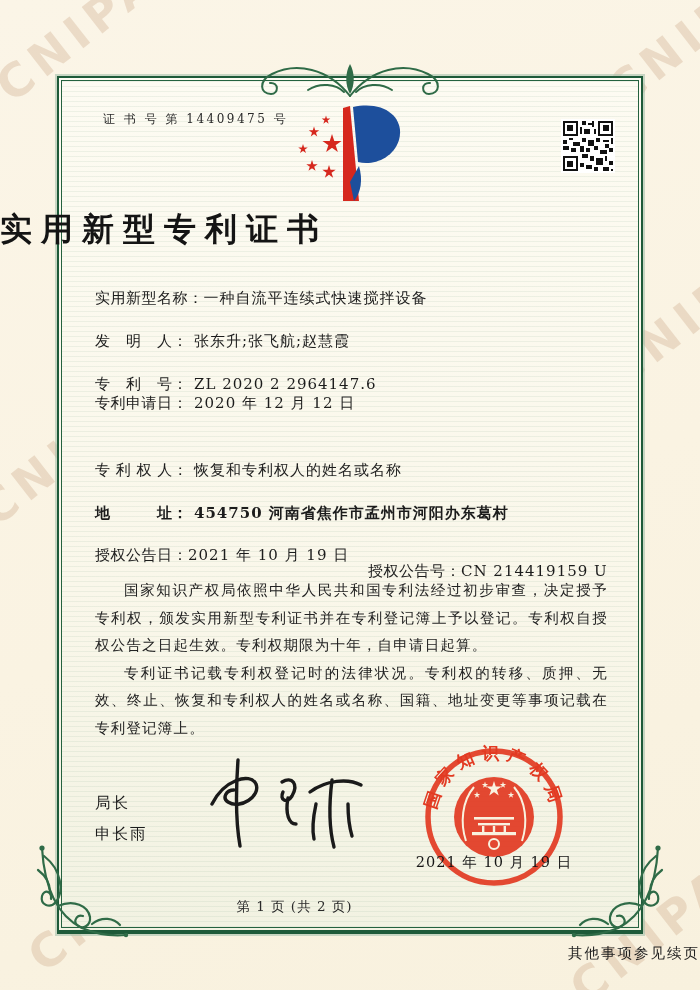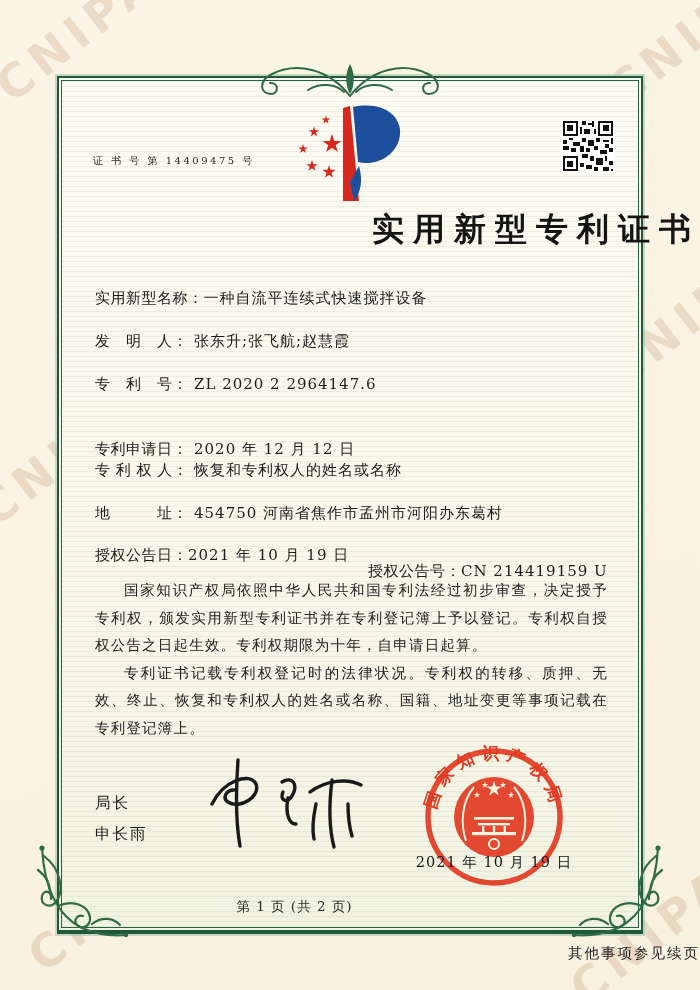--- a/index.html
+++ b/index.html
@@ -23,27 +23,27 @@
   }
   .frame-inner {
     position:absolute; left:2px; top:2px; right:2px; bottom:2px;
     border:1px solid #24613e;
     background:
       repeating-linear-gradient(180deg,
         rgba(143,178,152,0.14) 0px, rgba(143,178,152,0.14) 1px,
         rgba(255,255,255,0) 1px, rgba(255,255,255,0) 5px);
   }
   .cert-number {
-    position:absolute; left:93px; top:111px; font-size:10px;
-    letter-spacing:2.5px; color:#2a2a2a;margin-top:43px;
+    position:absolute; left:103px; top:111px; font-size:12px;
+    letter-spacing:2.5px; color:#2a2a2a;
   }
   .logo { position:absolute; left:286px; top:102px; }
   .qr { position:absolute; left:561px; top:119px; }
   .title {
-    position:absolute; left:0; top:208px; width:700px; text-align:right;
+    position:absolute; left:0; top:208px; width:700px; text-align:left;
     font-size:32px; font-weight:bold; letter-spacing:9px; color:#141414;
   }
   .field-row { position:absolute; left:95px; font-size:15px; letter-spacing:0.5px; white-space:nowrap; }
   .field-label { display:inline-block; min-width:99px; }
   .field-value { letter-spacing:1px; }
   .grant-col2 { position:absolute; left:273px; top:0; white-space:nowrap;margin-top:16px; }
   .body-text {
     position:absolute; left:95px; top:577px; width:513px;
     font-size:14.5px; line-height:27.5px; letter-spacing:1.2px;
     text-align:justify; color:#222;
@@ -194,27 +194,27 @@
 
   <div class="field-row" style="top:332px;">
     <span class="field-label">发　明　人：</span><span class="field-value">张东升;张飞航;赵慧霞</span>
   </div>
   <div class="field-row" style="top:289px;">
     <span class="field-label">实用新型名称：</span><span class="field-value">一种自流平连续式快速搅拌设备</span>
   </div>
   <div class="field-row" style="top:375px;">
     <span class="field-label">专　利　号：</span><span class="field-value">ZL 2020 2 2964147.6</span>
   </div>
-  <div class="field-row" style="top:440px;">
+  <div class="field-row" style="top:394px;">
     <span class="field-label">专利申请日：</span><span class="field-value">2020 年 12 月 12 日</span>
   </div>
   <div class="field-row" style="top:461px;">
     <span class="field-label">专 利 权 人：</span><span class="field-value">恢复和专利权人的姓名或名称</span>
   </div>
-  <div class="field-row" style="top:504px;">
+  <div class="field-row" style="top:504px;font-weight:bold;">
     <span class="field-label">地　　　址：</span><span class="field-value">454750 河南省焦作市孟州市河阳办东葛村</span>
   </div>
 
   <div class="field-row" style="top:546px;">
     <span>授权公告日：</span><span class="field-value">2021 年 10 月 19 日</span>
     <span class="grant-col2">
       <span>授权公告号：</span><span class="field-value">CN 214419159 U</span>
     </span>
   </div>
 

